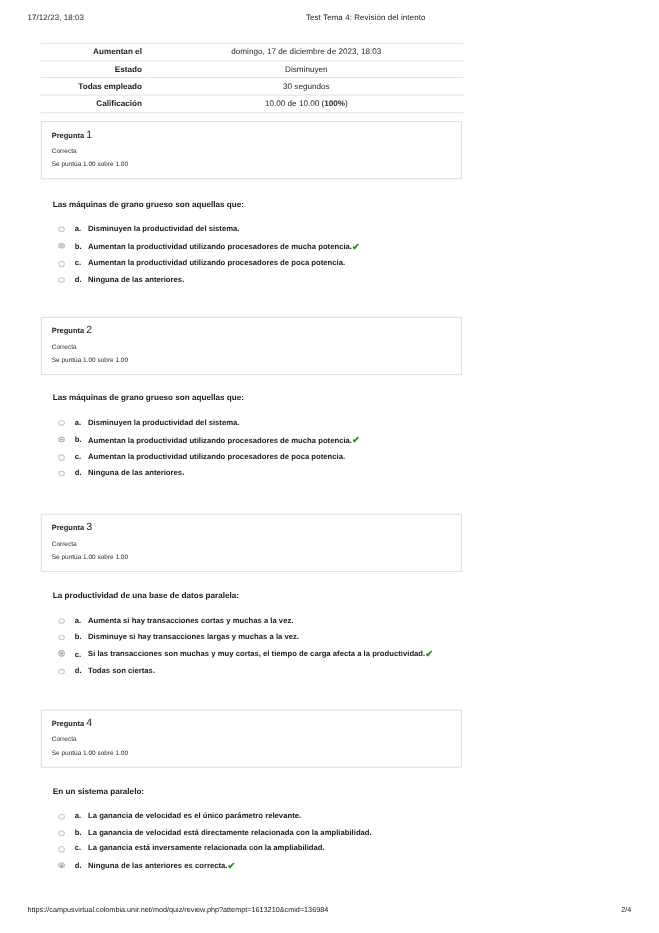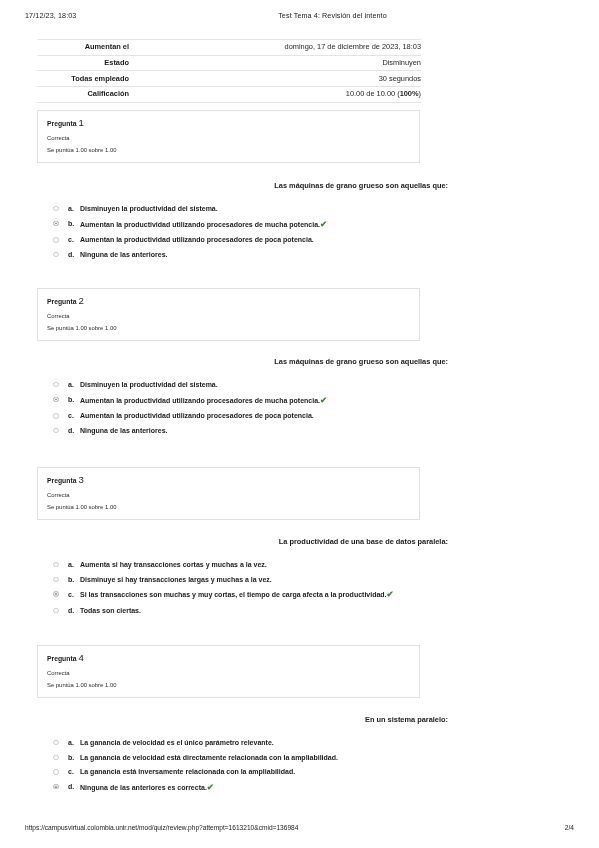--- a/index.html
+++ b/index.html
@@ -64,21 +64,21 @@
   }
   .summary td.lbl {
     width: 92px;
     text-align: right;
     font-weight: bold;
     color: #1a1a1a;
     padding-right: 7px;
     white-space: nowrap;
   }
   .summary td.val {
-    text-align: right;
+    text-align: center;
     color: #1f1f1f;
     white-space: nowrap;
   }
   .summary td.val b { font-weight: bold; }
 
   
   .qblock {
     position: absolute;
     left: 37px;
     width: 383px;
@@ -117,21 +117,20 @@
     position: absolute;
     left: 48px;
     width: 400px;
   }
   .q-text {
     font-size: 7.4px;
     font-weight: bold;
     color: #1a1a1a;
     line-height: 1.2;
     margin: 0 0 14px 0;
-    text-align: right;
   }
   .answers {
     margin: 0;
     padding: 0;
     list-style: none;
   }
   .answer {
     position: relative;
     padding-left: 20px;
     margin-bottom: 6.6px;

